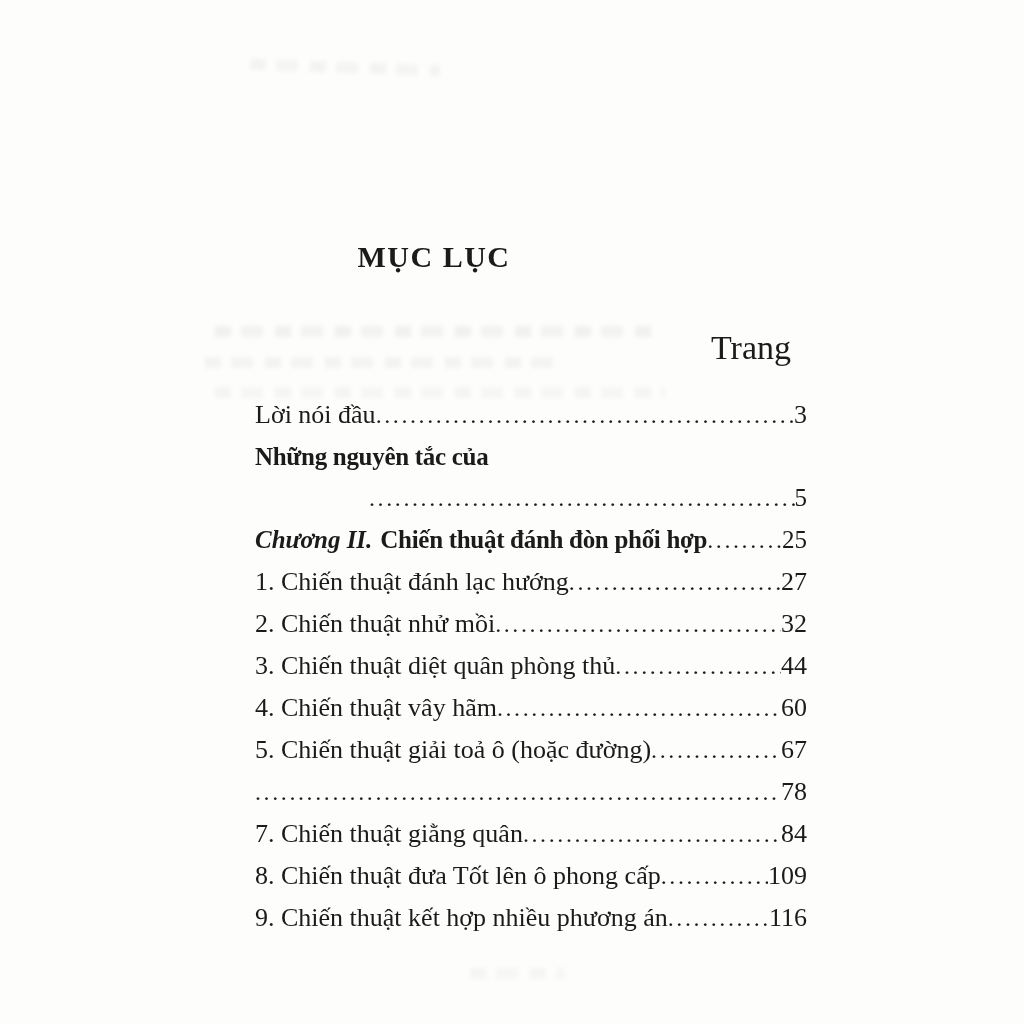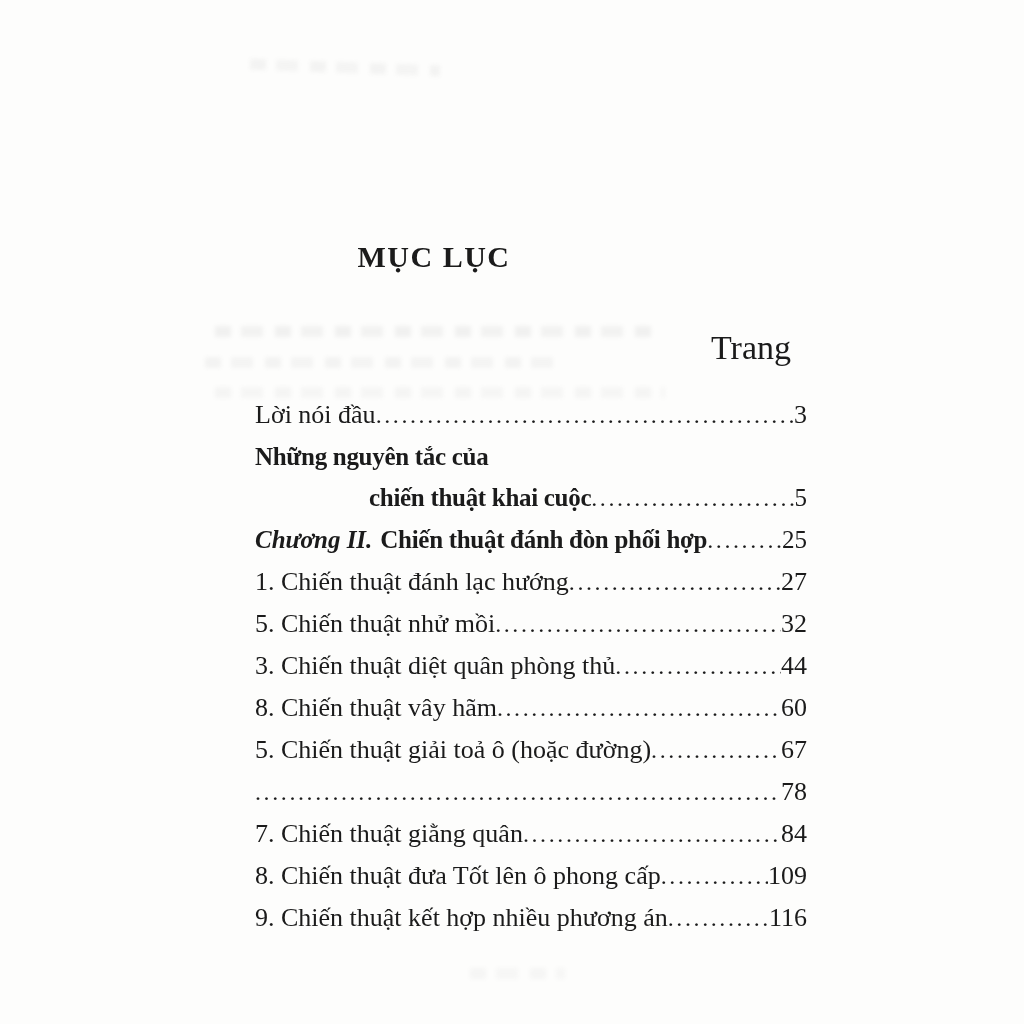--- a/index.html
+++ b/index.html
@@ -112,49 +112,48 @@
       <div class="toc-row">
         <span class="lbl">Lời nói đầu</span>
         <span class="dots"></span>
         <span class="pg">3</span>
       </div>
 
       <div class="toc-row row-chapter">
         <span class="chap-title">Những nguyên tắc của</span>
       </div>
       <div class="toc-row row-chapter indent2">
-        <span class="chap-title">chiến thuật khai cuộc</span>
         <span class="dots"></span>
         <span class="pg">5</span>
       </div>
 
       <div class="toc-row row-chapter">
         <span class="chap-prefix">Chương II.</span>
         <span class="chap-title">Chiến thuật đánh đòn phối hợp</span>
         <span class="dots"></span>
         <span class="pg">25</span>
       </div>
 
       <div class="toc-row">
         <span class="lbl">1. Chiến thuật đánh lạc hướng</span>
         <span class="dots"></span>
         <span class="pg">27</span>
       </div>
       <div class="toc-row">
-        <span class="lbl">5. Chiến thuật nhử mồi</span>
+        <span class="lbl">2. Chiến thuật nhử mồi</span>
         <span class="dots"></span>
         <span class="pg">32</span>
       </div>
       <div class="toc-row">
         <span class="lbl">3. Chiến thuật diệt quân phòng thủ</span>
         <span class="dots"></span>
         <span class="pg">44</span>
       </div>
       <div class="toc-row">
-        <span class="lbl">8. Chiến thuật vây hãm</span>
+        <span class="lbl">4. Chiến thuật vây hãm</span>
         <span class="dots"></span>
         <span class="pg">60</span>
       </div>
       <div class="toc-row">
         <span class="lbl">5. Chiến thuật giải toả ô (hoặc đường)</span>
         <span class="dots"></span>
         <span class="pg">67</span>
       </div>
       <div class="toc-row">
         <span class="dots"></span>

